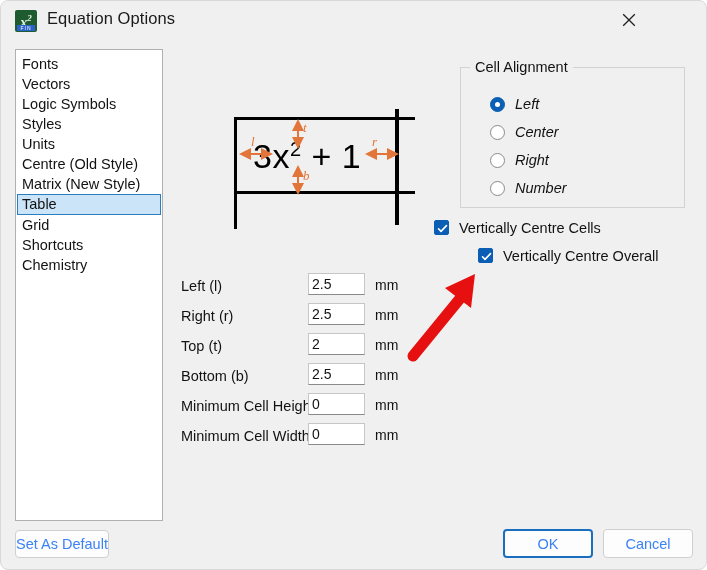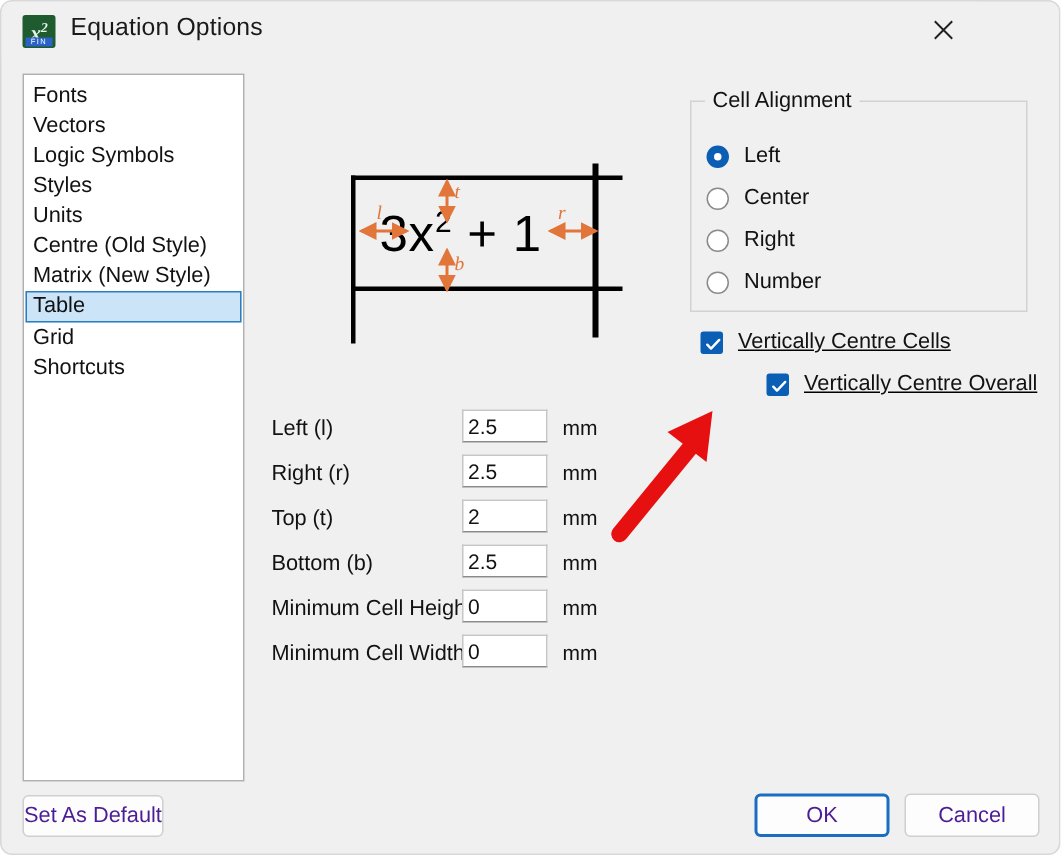--- a/index.html
+++ b/index.html
@@ -196,24 +196,25 @@
   .group-legend {
     position: absolute;
     left: 469px; top: 58px;
     background: #f0f0f0;
     padding: 0 5px;
     font-size: 14.5px;
     color: #121212;
   }
   .radio-row {
     position: absolute;
-    left: 470px;
+    left: 489px;
     display: flex;
     align-items: flex-end;
     cursor: default;
+    font-style: italic;
   }
   .radio {
     width: 15px; height: 15px;
     border-radius: 50%;
     border: 1px solid #8a8a8a;
     background: #ffffff;
     box-sizing: border-box;
     position: relative;
     flex: 0 0 auto;
   }
@@ -231,25 +232,24 @@
   }
   .radio-row .rlabel {
     margin-left: 10px;
     font-size: 14.5px;
     color: #121212;
   }
 
   
   .check-row {
     position: absolute;
-    left: 466px;
+    left: 433px;
     display: flex;
-    align-items: flex-end;
+    align-items: flex-start;
     cursor: default;
-    text-decoration: underline;
   }
   .cbox {
     width: 15px; height: 15px;
     border-radius: 2px;
     background: #0a5fb4;
     border: 1px solid #0a5fb4;
     box-sizing: border-box;
     position: relative;
     flex: 0 0 auto;
   }
@@ -270,21 +270,21 @@
 
   
   .btn {
     position: absolute;
     box-sizing: border-box;
     background: #fdfdfd;
     border: 1px solid #cfcfcf;
     border-radius: 4px;
     font-family: "Liberation Sans", sans-serif;
     font-size: 14.5px;
-    color: #4c1d95;
+    color: #3b82f6;
     display: flex;
     align-items: center;
     justify-content: center;
     cursor: default;
     padding: 0;
   }
   .btn-setdefault { left: 14px; top: 529px; width: 94px; height: 28px; }
   .btn-ok {
     left: 502px; top: 528px; width: 90px; height: 29px;
     border: 2px solid #1a6ec0;
@@ -314,20 +314,21 @@
     <div class="list-item">Fonts</div>
     <div class="list-item">Vectors</div>
     <div class="list-item">Logic Symbols</div>
     <div class="list-item">Styles</div>
     <div class="list-item">Units</div>
     <div class="list-item">Centre (Old Style)</div>
     <div class="list-item">Matrix (New Style)</div>
     <div class="list-item selected">Table</div>
     <div class="list-item">Grid</div>
     <div class="list-item">Shortcuts</div>
+    <div class="list-item">Chemistry</div>
   </div>
 
   <div class="diagram">
     <div class="d-line d-htop"></div>
     <div class="d-line d-hbot"></div>
     <div class="d-line d-vleft"></div>
     <div class="d-line d-vmid"></div>
 
     <div class="eq-text"><span>3x</span><sup>2</sup><span> + 1</span></div>
 

